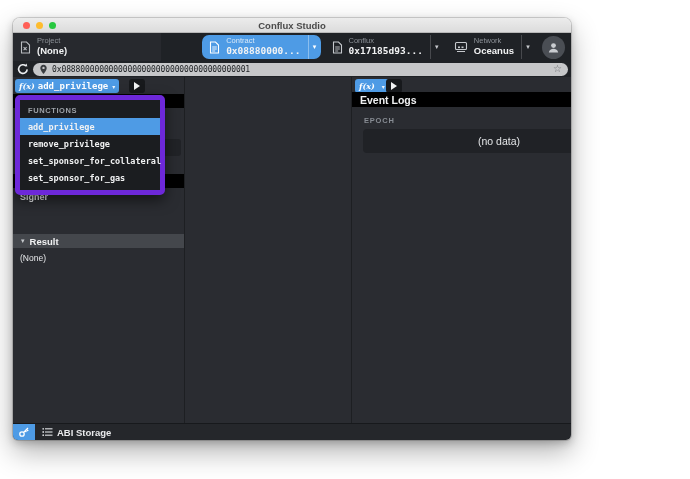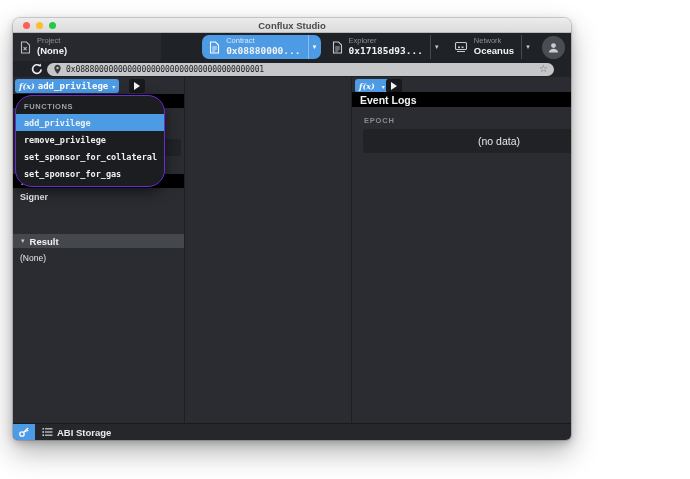--- a/index.html
+++ b/index.html
@@ -55,21 +55,21 @@
 
   
   .tabbar { height:15px; flex:0 0 15px; background:#141619; display:flex; align-items:stretch; padding-left:7px; }
   .tab { display:flex; align-items:center; justify-content:center; font-size:8.5px; color:#d4d6d8; }
   .tab-1 { width:78px; background:#212327; }
   .tab-2 { width:84px; background:#2c2f33; }
   .tab .tab-close { margin-left:5px; color:#9aa0a6; font-size:9px; cursor:default; }
   .newtab { width:16px; display:flex; align-items:center; justify-content:center; color:#e8e9ea; font-size:11px; font-weight:bold; }
 
   
-  .addressbar { height:16px; flex:0 0 16px; background:#1f2226; display:flex; align-items:center; padding:0 17px; }
+  .addressbar { height:16px; flex:0 0 16px; background:#1f2226; display:flex; align-items:center; padding:0 3px; }
   .reload { width:14px; height:13px; display:flex; align-items:center; justify-content:center; margin-right:3px; }
   .addr-pill {
     flex:1; height:13px; background:#c6c7c9; border-radius:7px;
     display:flex; align-items:center; padding:0 6px;
   }
   .addr-text { font-family:"DejaVu Sans Mono", monospace; font-size:8px; color:#202326; letter-spacing:-0.1px; margin-left:4px; }
   .star { margin-left:auto; font-family:"DejaVu Sans", sans-serif; font-size:10px; color:#6a6d71; line-height:1; }
 
   
   .content { flex:1; position:relative; background:#2a2c31; }
@@ -109,21 +109,21 @@
     flex:1; background:transparent; border:none; outline:none;
     font-family:"Liberation Sans", sans-serif; font-size:9px; color:#d5d7da; padding:0 6px;
   }
   .signer-field::placeholder { color:#6f737a; }
 
   .none-text { position:absolute; left:7px; top:176px; font-size:8.5px; color:#e8eaec; }
 
   
   .dropdown {
     position:absolute; left:2px; top:18px; width:150px; z-index:5;
-    background:#1b1d20; border:1px solid #6d28d9; border-radius:17px;
+    background:#1b1d20; border:5px solid #6d28d9; border-radius:5px;
     box-shadow:0 5px 14px rgba(0,0,0,.55); padding:3px 0 4px;
   }
   .dd-header { font-size:7.5px; font-weight:bold; letter-spacing:.6px; color:#9da2a8; padding:3px 0 3px 8px; }
   .dd-item {
     height:17px; display:flex; align-items:center; padding-left:8px;
     font-family:"DejaVu Sans Mono", monospace; font-weight:bold; font-size:8.5px; color:#f0f1f2;
   }
   .dd-item.selected { background:var(--accent); }
 
   
@@ -190,21 +190,21 @@
 
         <div class="tb-btn">
           <div class="main">
             <span class="tb-icon">
               <svg width="11" height="13" viewBox="0 0 11 13">
                   <path d="M1.5 1h5l3 3v8h-8z" fill="none" stroke="#c6c9cd" stroke-width="1.1"></path>
                   <path d="M3.2 6h4.6M3.2 8h4.6M3.2 10h3" stroke="#c6c9cd" stroke-width="0.9"></path>
                 </svg>
             </span>
             <span class="tb-labels">
-              <span class="tb-label">Explorer</span>
+              <span class="tb-label">Conflux</span>
               <span class="tb-value mono">0x17185d93...</span>
             </span>
           </div>
           <div class="chev">▾</div>
         </div>
 
         <div class="tb-btn">
           <div class="main">
             <span class="tb-icon">
               <svg width="14" height="12" viewBox="0 0 14 12">

